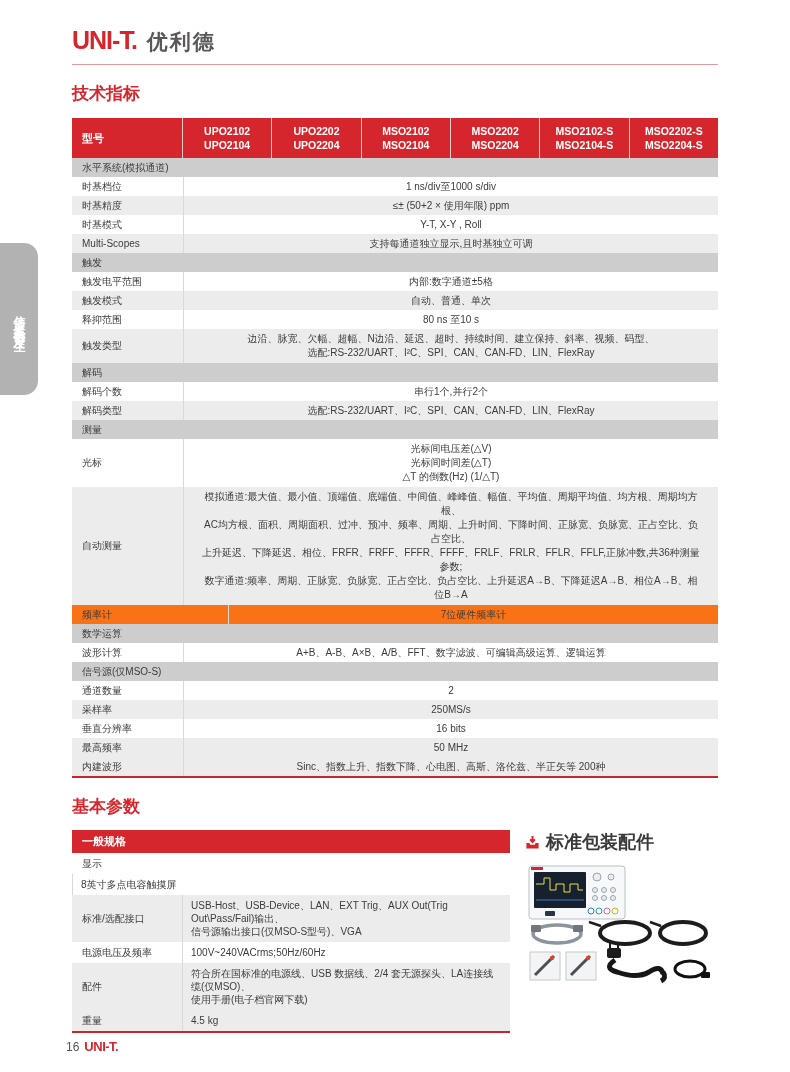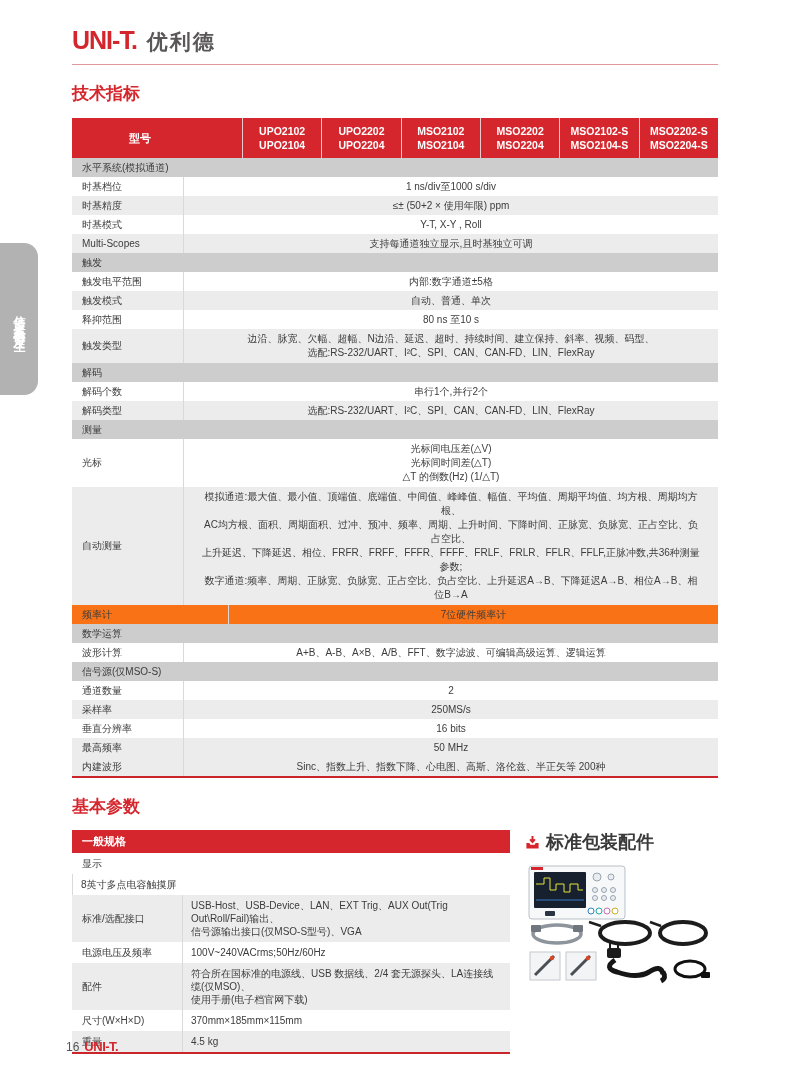--- a/index.html
+++ b/index.html
@@ -26,22 +26,22 @@
   .brand-logo { color:#d5262d; font-weight:bold; font-size:25px; letter-spacing:-1px; }
   .brand-cn { color:#595757; font-weight:bold; font-size:21px; letter-spacing:2px; }
   .brand-rule { margin-top:8px; height:1px; background:#e09a9d; }
 
   .h-red { color:#d5262d; font-size:17px; font-weight:bold; margin-top:17px; }
 
   
   .spec-table { margin-top:13px; border-bottom:2px solid #c9252b; }
   .spec-head { display:flex; background:#d5262d; color:#fff; height:40px; }
   .spec-head .model-lbl {
-    width:124px; display:flex; align-items:center; padding-left:10px;
-    font-size:11px; font-weight:bold; border-right:1px solid #eecaca;margin-left:47px;
+    width:111px; display:flex; align-items:center; padding-left:10px;
+    font-size:11px; font-weight:bold; border-right:1px solid #eecaca;
   }
   .spec-head .mcol {
     flex:1; display:flex; align-items:center; justify-content:center; text-align:center;
     font-size:10.5px; font-weight:bold; line-height:14px; white-space:pre-line;
     border-right:1px solid #eecaca;
   }
   .spec-head .mcol:last-child { border-right:none; }
 
   .sec {
     background:#cdcdcd; font-size:10px; color:#3c3c3c;
@@ -218,35 +218,31 @@
     <div class="basic-wrap">
       <div class="basic-table">
         <div class="basic-head">一般规格</div>
         <div id="basic-rows">
             <div class="brow" style="background: rgb(255, 255, 255); flex-direction: column;">
               <div class="lbl">显示</div>
               <div class="val">8英寸多点电容触摸屏</div>
             </div>
             <div class="brow" style="background: rgb(236, 236, 236);">
               <div class="lbl">标准/选配接口</div>
-              <div class="val">USB-Host、USB-Device、LAN、EXT Trig、AUX Out(Trig Out\Roll/Fail)输出、
+              <div class="val">USB-Host、USB-Device、LAN、EXT Trig、AUX Out(Trig Out\Pass/Fail)输出、
 信号源输出接口(仅MSO-S型号)、VGA</div>
             </div>
             <div class="brow" style="background: rgb(255, 255, 255);">
               <div class="lbl">电源电压及频率</div>
               <div class="val">100V~240VACrms;50Hz/60Hz</div>
             </div>
             <div class="brow" style="background: rgb(236, 236, 236);">
               <div class="lbl">配件</div>
               <div class="val">符合所在国标准的电源线、USB 数据线、2/4 套无源探头、LA连接线缆(仅MSO)、
 使用手册(电子档官网下载)</div>
-            </div>
-            <div class="brow" style="background: rgb(255, 255, 255);">
-              <div class="lbl">尺寸(W×H×D)</div>
-              <div class="val">370mm×185mm×115mm</div>
             </div>
             <div class="brow" style="background: rgb(236, 236, 236);">
               <div class="lbl">重量</div>
               <div class="val">4.5 kg</div>
             </div>
           </div>
       </div>
 
       <div class="acc-panel">
         <div class="acc-title">

